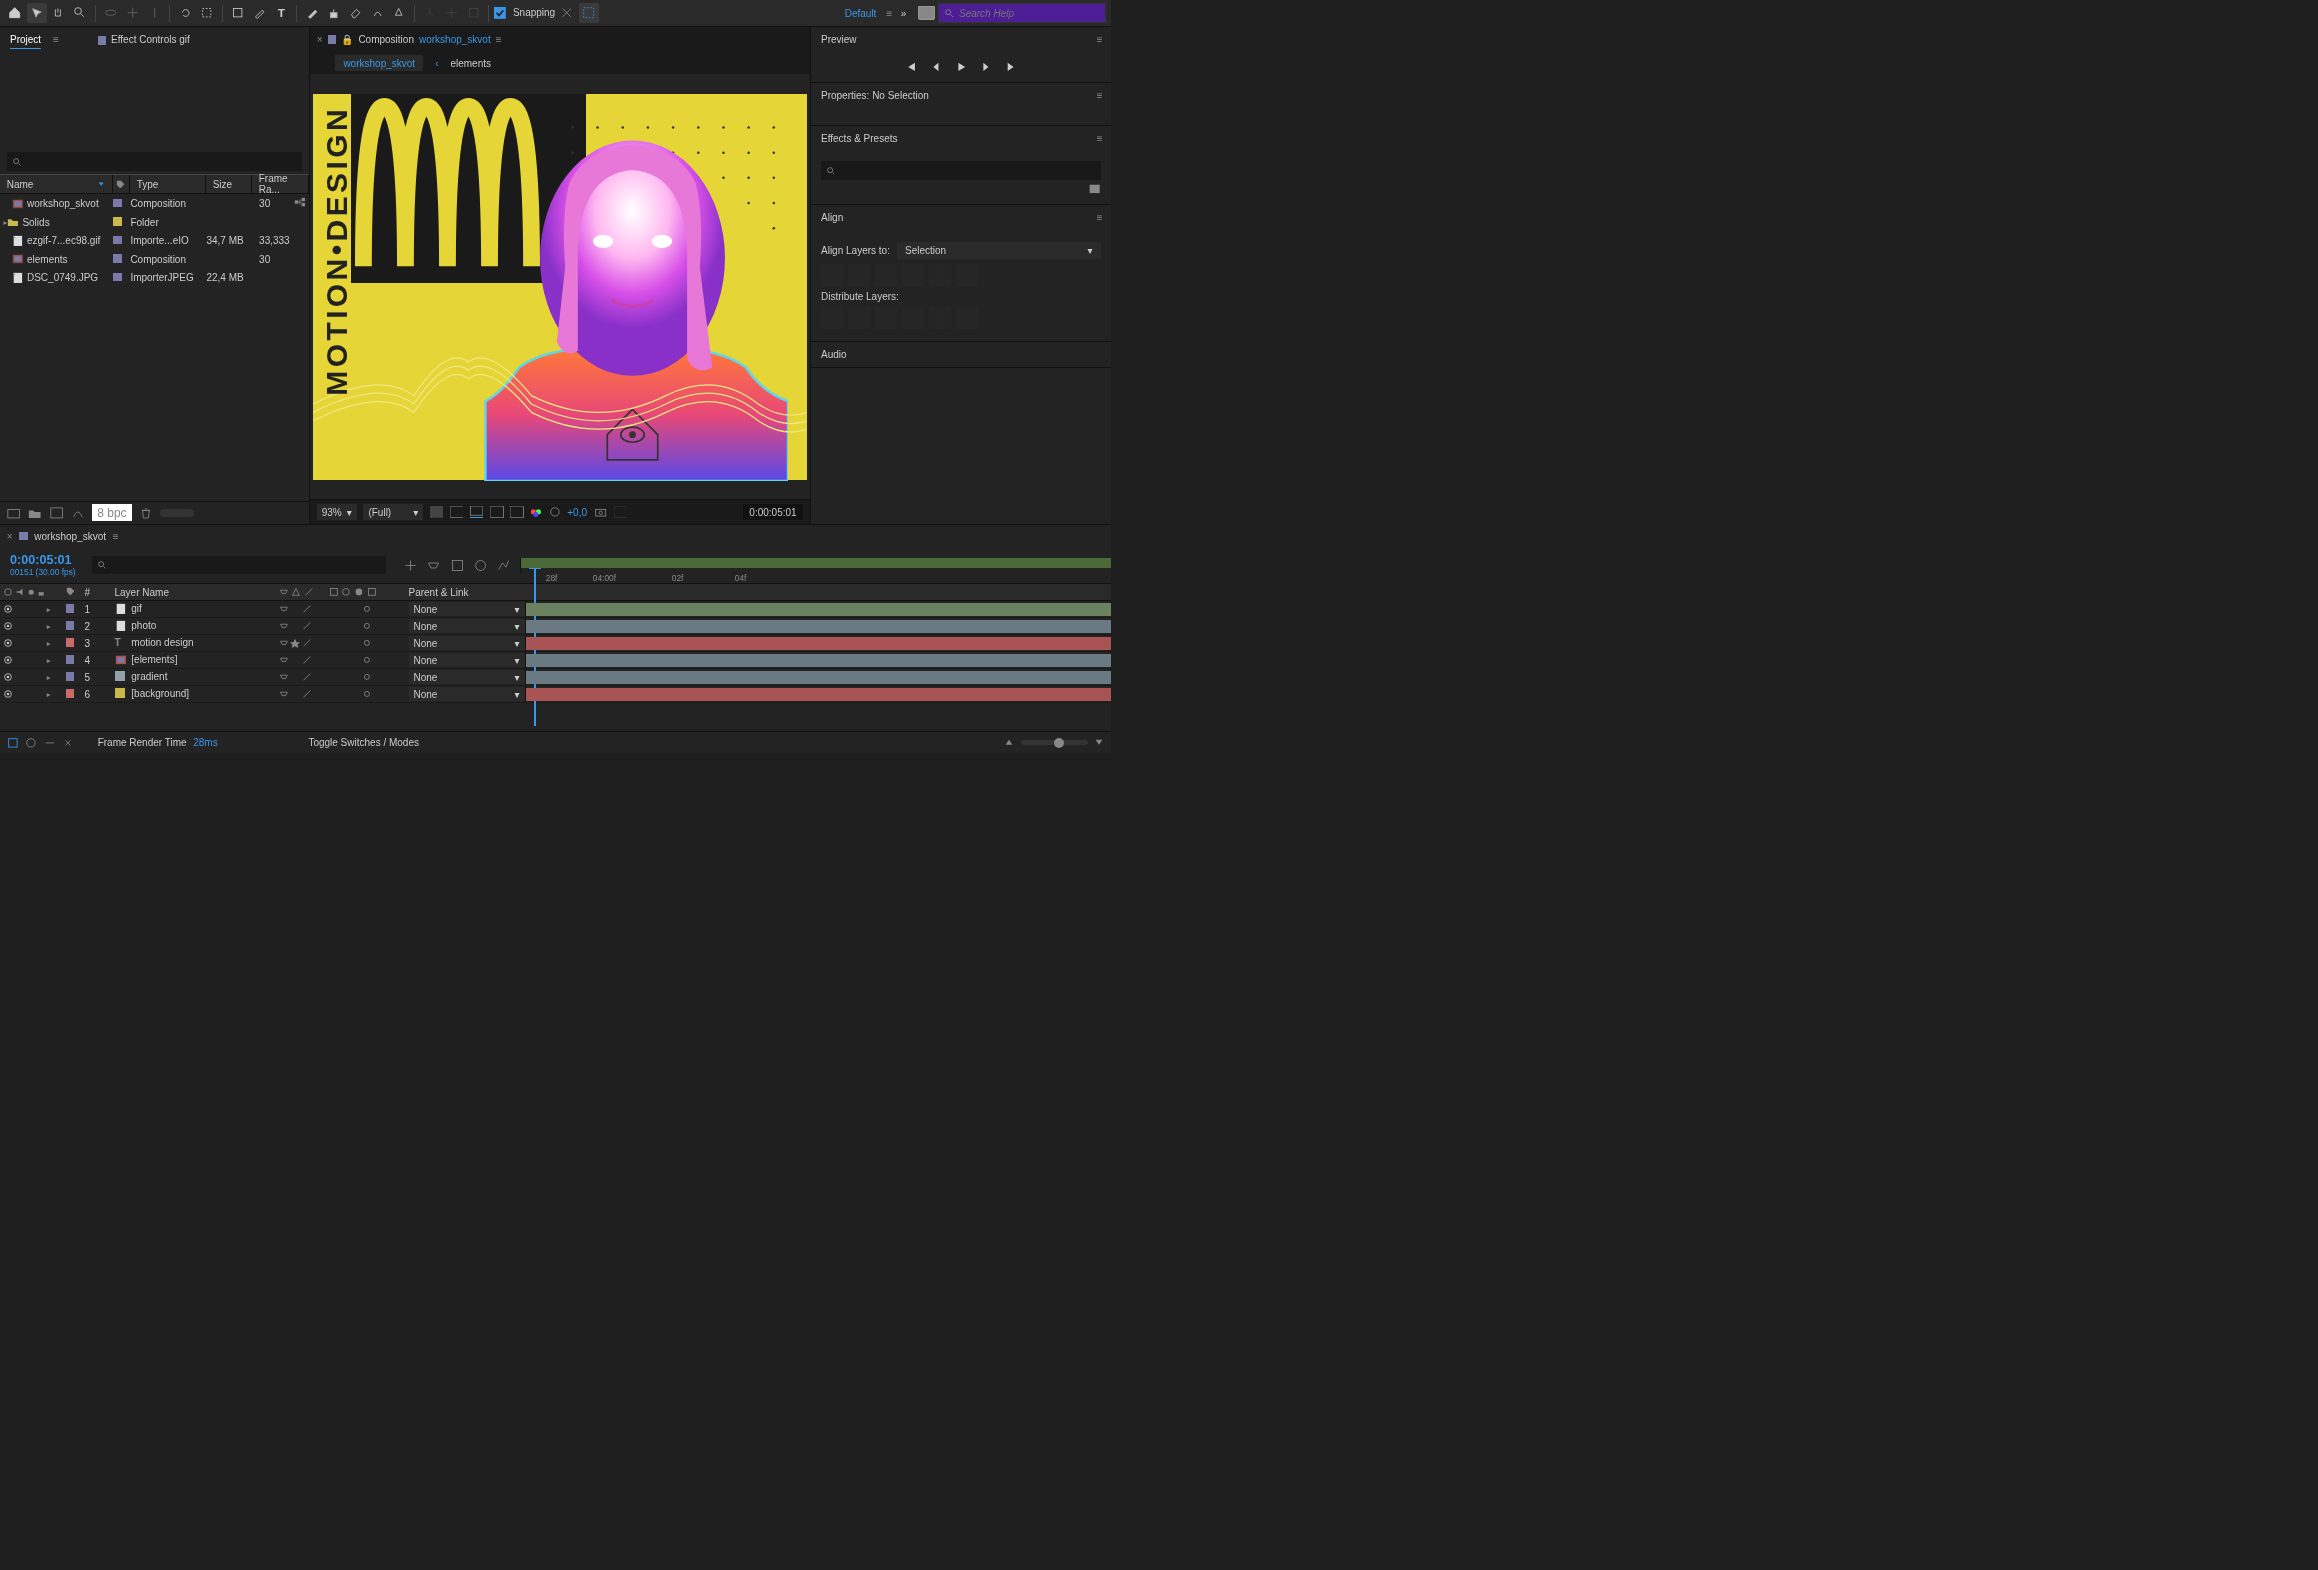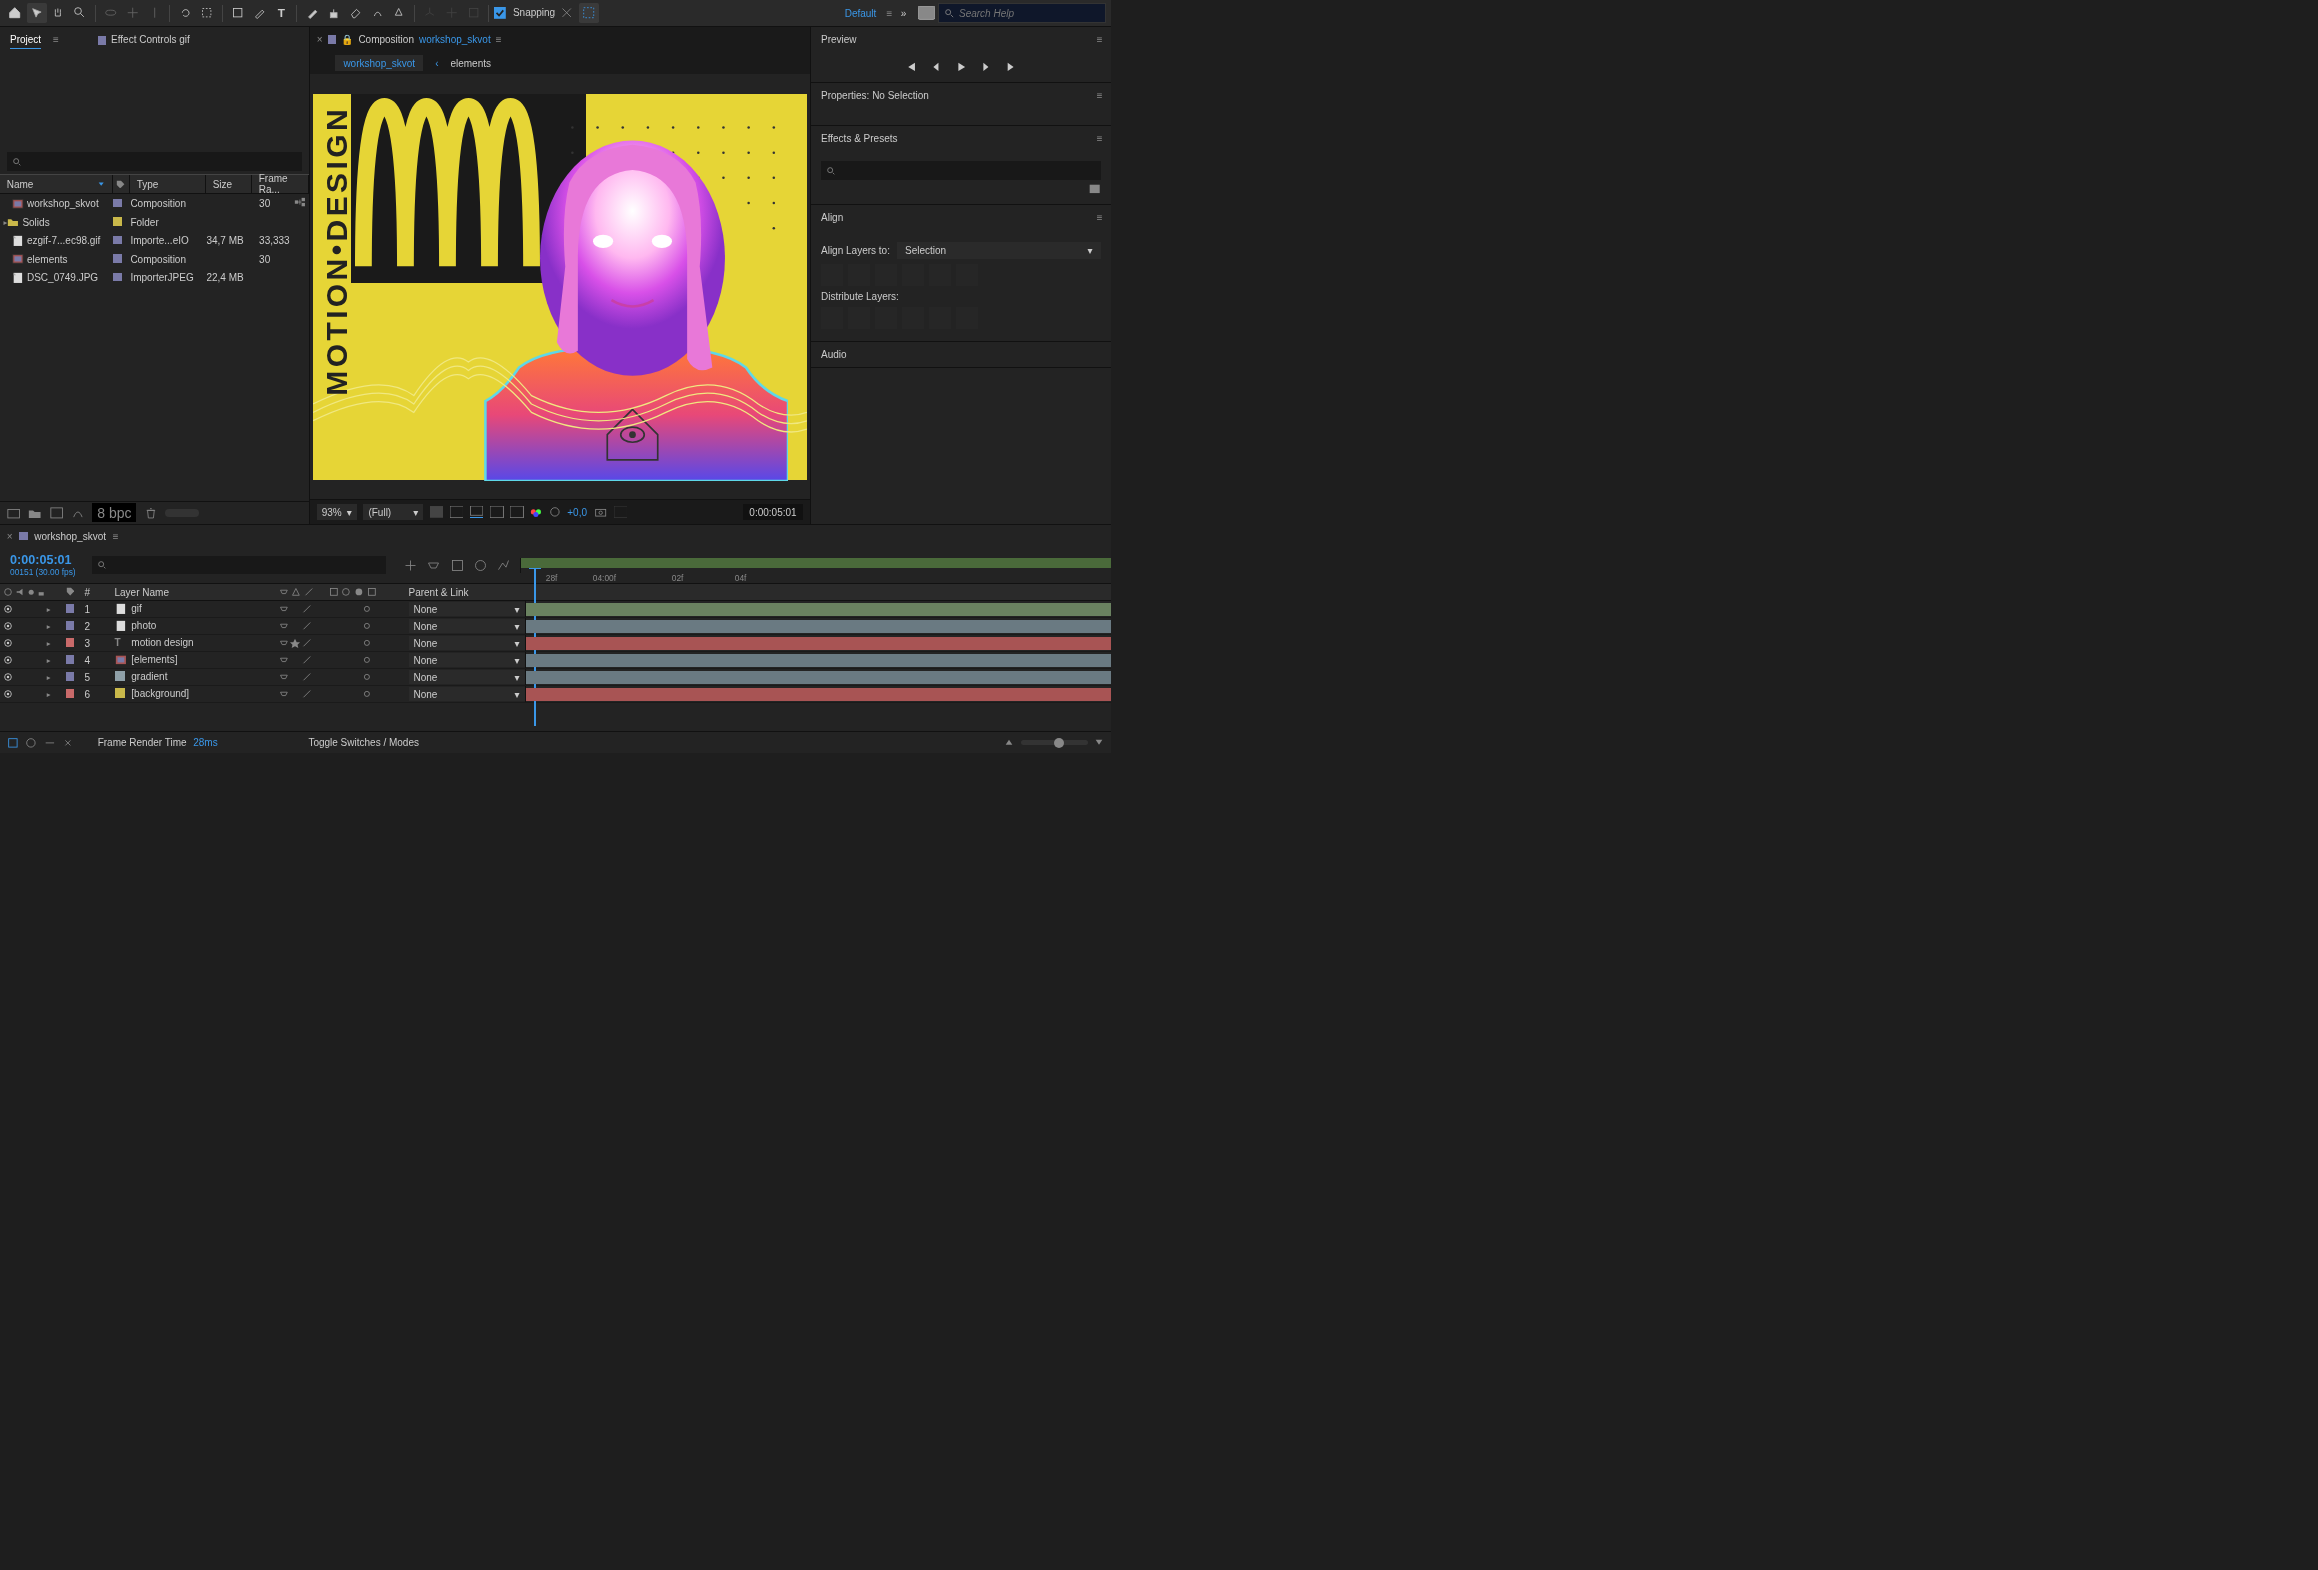--- a/index.html
+++ b/index.html
@@ -4,21 +4,21 @@
 <style>
 *{margin:0;padding:0;box-sizing:border-box;font-family:Arial,sans-serif;font-size:10px;color:#ccc;user-select:none}
 body{background:#1e1e1e;width:1111px;height:753px;overflow:hidden;position:relative}
 .toolbar{height:27px;background:#2a2a2a;display:flex;align-items:center;padding:0 5px;gap:1.7px;border-bottom:0.8px solid #111}
 .tb-btn{width:20px;height:20px;display:flex;align-items:center;justify-content:center;border-radius:1.7px}
 .tb-btn.active{background:#3a3a3a}
 .tb-sep{width:0.8px;height:17px;background:#444;margin:0 3.4px}
 .tb-btn svg{stroke:#aaa;fill:none}
 .snap-label{color:#ccc;margin-left:3.4px}
 .workspace-select{color:#3a97e8;margin-left:auto}
-.search-help{background:#0f172a;border:0.8px solid #333;height:20px;width:168px;display:flex;align-items:center;padding:0 5px;gap:5px}
+.search-help{background:#4c1d95;border:0.8px solid #333;height:20px;width:168px;display:flex;align-items:center;padding:0 5px;gap:5px}
 .search-help input{background:transparent;border:none;outline:none;color:#999;flex:1;font-style:italic}
 
 .main-area{display:flex;height:497px}
 .left-panel{width:309px;background:#232323;display:flex;flex-direction:column}
 .panel-tabs{display:flex;height:25px;align-items:center;gap:11.8px;padding:0 10px}
 .panel-tab{padding:3.4px 0;cursor:pointer}
 .panel-tab.active{color:#fff;border-bottom:1.7px solid #3a97e8}
 .panel-tab .sq{display:inline-block;width:8.4px;height:8.4px;background:#7a7aa8;margin-right:5px;vertical-align:middle}
 .proj-body{flex:1;display:flex;flex-direction:column}
 .proj-preview{height:97px}
@@ -34,21 +34,21 @@
 .proj-rows{flex:1}
 .proj-row{display:flex;align-items:center;height:18.5px;padding:0 3.4px}
 .proj-icon{width:11.8px;height:11.8px;margin-right:3.4px;display:inline-block}
 .proj-cell.name{width:110px;display:flex;align-items:center}
 .proj-cell.tag{width:17px}
 .tag-sq{width:8.4px;height:8.4px;display:inline-block}
 .proj-cell.type{width:76px}
 .proj-cell.size{width:46px;}
 .proj-cell.frame{flex:1;padding-left:6.7px}
 .proj-footer{height:23.5px;display:flex;align-items:center;gap:8.4px;padding:0 6.7px;border-top:0.8px solid #111}
-.proj-footer .bpc{font-size:14px;color:#888;background:#000000;padding:1.7px 5px}
+.proj-footer .bpc{font-size:12px;color:#888;background:#ffffff;padding:1.7px 5px}
 
 .center-panel{flex:1;background:#1a1a1a;display:flex;flex-direction:column;border-left:0.8px solid #111;border-right:0.8px solid #111}
 .comp-tabs{height:25px;display:flex;align-items:center;padding:0 6.7px;gap:5px}
 .comp-tabs .x{color:#888}
 .comp-tabs .sq{width:8.4px;height:8.4px;background:#7a7aa8}
 .comp-tabs .lock{color:#888}
 .comp-name{color:#3a97e8}
 .comp-bread{height:22px;display:flex;align-items:center;padding:0 25px;gap:11.8px}
 .comp-bread .active{color:#3a97e8;background:#2a2a2a;padding:2.5px 8.4px}
 .comp-viewer{flex:1;display:flex;align-items:center;justify-content:center;background:#232323;position:relative;overflow:hidden}

